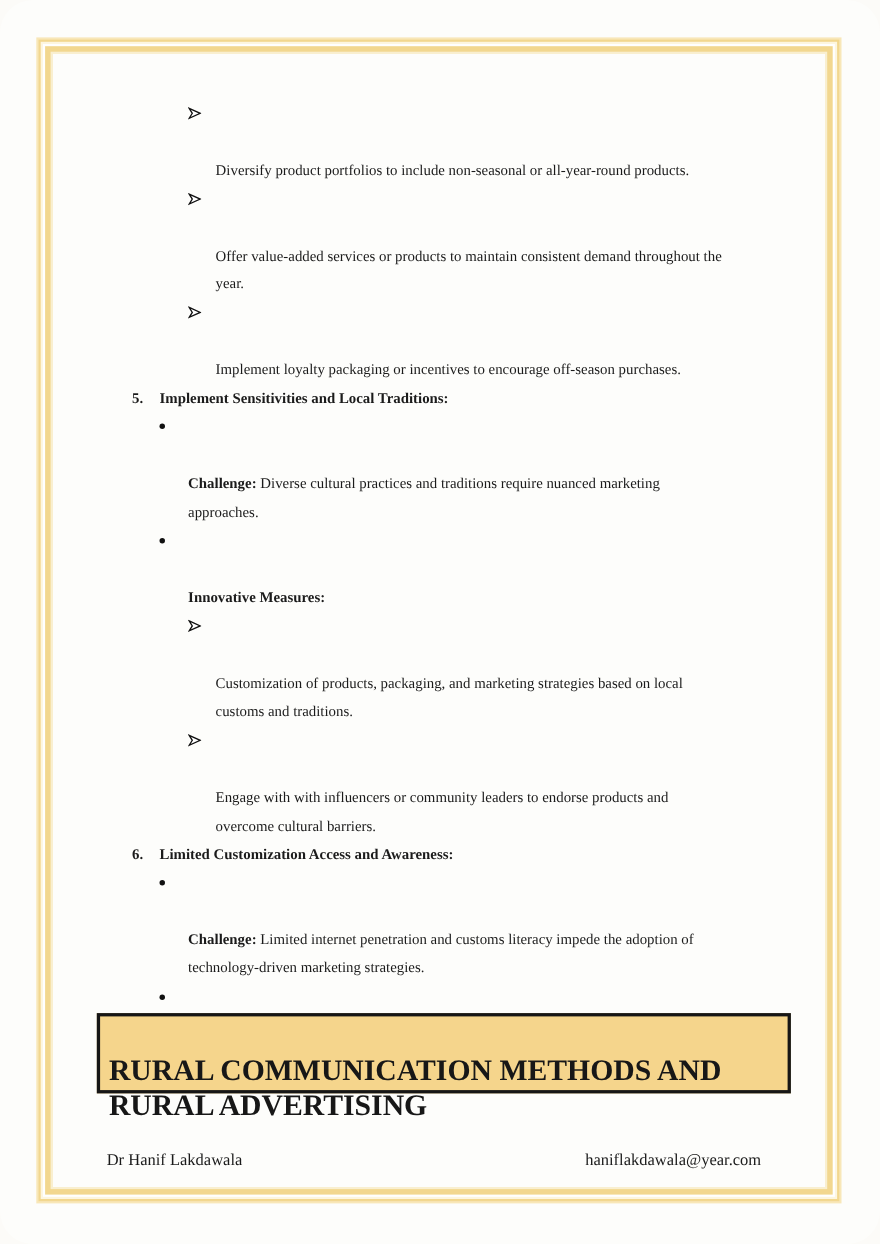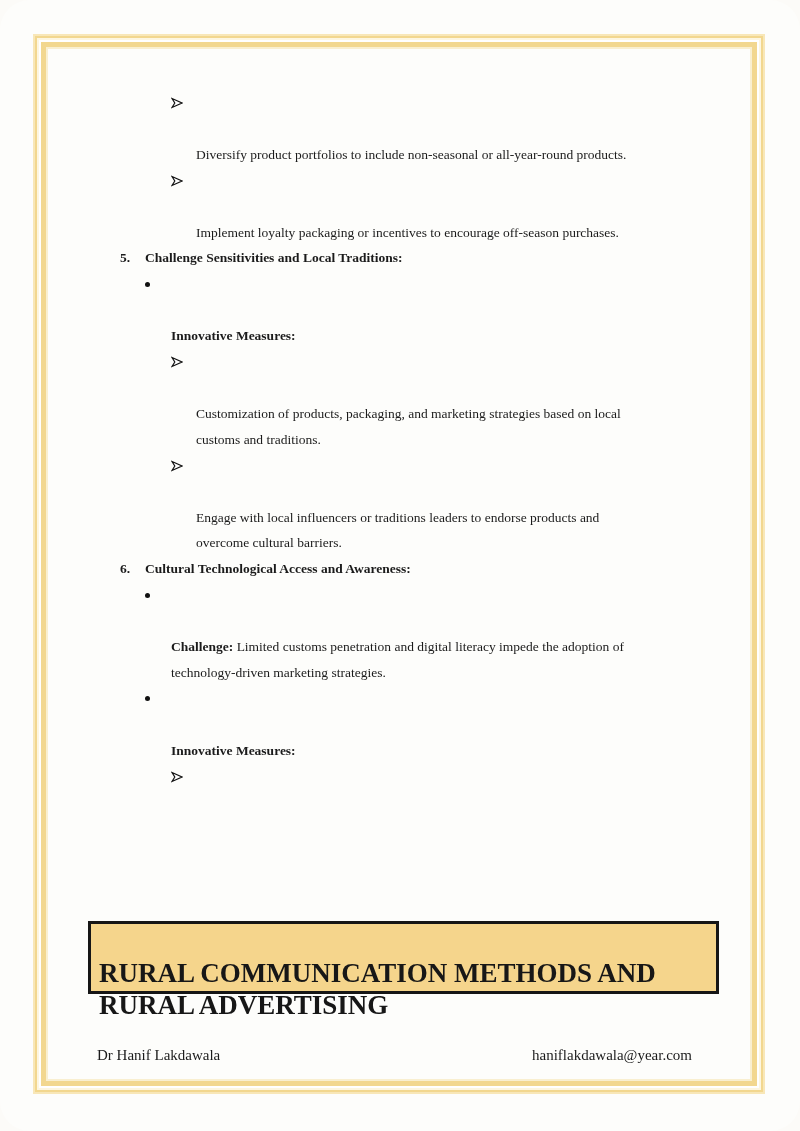--- a/index.html
+++ b/index.html
@@ -68,59 +68,71 @@
       <li class="arrow-li">
         <svg class="arrow-ico" viewBox="0 0 12 12">
             <path d="M1 1.5 L11 6 L1 10.5 L3.8 6 Z" fill="#ffffff" stroke="#111111" stroke-width="1.2" stroke-linejoin="miter"></path>
           </svg>
         <span>Diversify product portfolios to include non-seasonal or all-year-round products.</span>
       </li>
       <li class="arrow-li">
         <svg class="arrow-ico" viewBox="0 0 12 12">
             <path d="M1 1.5 L11 6 L1 10.5 L3.8 6 Z" fill="#ffffff" stroke="#111111" stroke-width="1.2" stroke-linejoin="miter"></path>
           </svg>
+        <span>Offer value-added services or products to maintain consistent demand throughout the
+year.</span>
+      </li>
+      <li class="arrow-li">
+        <svg class="arrow-ico" viewBox="0 0 12 12">
+            <path d="M1 1.5 L11 6 L1 10.5 L3.8 6 Z" fill="#ffffff" stroke="#111111" stroke-width="1.2" stroke-linejoin="miter"></path>
+          </svg>
         <span>Implement loyalty packaging or incentives to encourage off-season purchases.</span>
       </li>
     </ul>
 
     <div class="sec-head">
       <span class="sec-num">5.</span>
-      <span>Challenge Sensitivities and Local Traditions:</span>
+      <span>Implement Sensitivities and Local Traditions:</span>
     </div>
     <ul>
+      <li class="bullet-li">
+        <span class="dot"></span>
+        <span class="b">Challenge:</span> <span>Diverse cultural practices and traditions require nuanced marketing
+approaches.</span>
+      </li>
       <li class="bullet-li">
         <span class="dot"></span>
         <span class="b">Innovative Measures:</span>
       </li>
     </ul>
     <ul>
       <li class="arrow-li">
         <svg class="arrow-ico" viewBox="0 0 12 12">
             <path d="M1 1.5 L11 6 L1 10.5 L3.8 6 Z" fill="#ffffff" stroke="#111111" stroke-width="1.2" stroke-linejoin="miter"></path>
           </svg>
         <span>Customization of products, packaging, and marketing strategies based on local
 customs and traditions.</span>
       </li>
       <li class="arrow-li">
         <svg class="arrow-ico" viewBox="0 0 12 12">
             <path d="M1 1.5 L11 6 L1 10.5 L3.8 6 Z" fill="#ffffff" stroke="#111111" stroke-width="1.2" stroke-linejoin="miter"></path>
           </svg>
-        <span>Engage with local influencers or traditions leaders to endorse products and
+        <span>Engage with with influencers or community leaders to endorse products and
 overcome cultural barriers.</span>
       </li>
     </ul>
 
     <div class="sec-head">
       <span class="sec-num">6.</span>
-      <span>Cultural Technological Access and Awareness:</span>
+      <span>Limited Customization Access and Awareness:</span>
     </div>
     <ul>
       <li class="bullet-li">
         <span class="dot"></span>
-        <span class="b">Challenge:</span> <span>Limited customs penetration and digital literacy impede the adoption of
+        <span class="b">Challenge:</span> <span>Limited internet penetration and customs literacy impede the adoption of
 technology-driven marketing strategies.</span>
       </li>
       <li class="bullet-li">
         <span class="dot"></span>
         <span class="b">Innovative Measures:</span>
       </li>
     </ul>
     <ul>
       <li class="arrow-li">
         <svg class="arrow-ico" viewBox="0 0 12 12">

